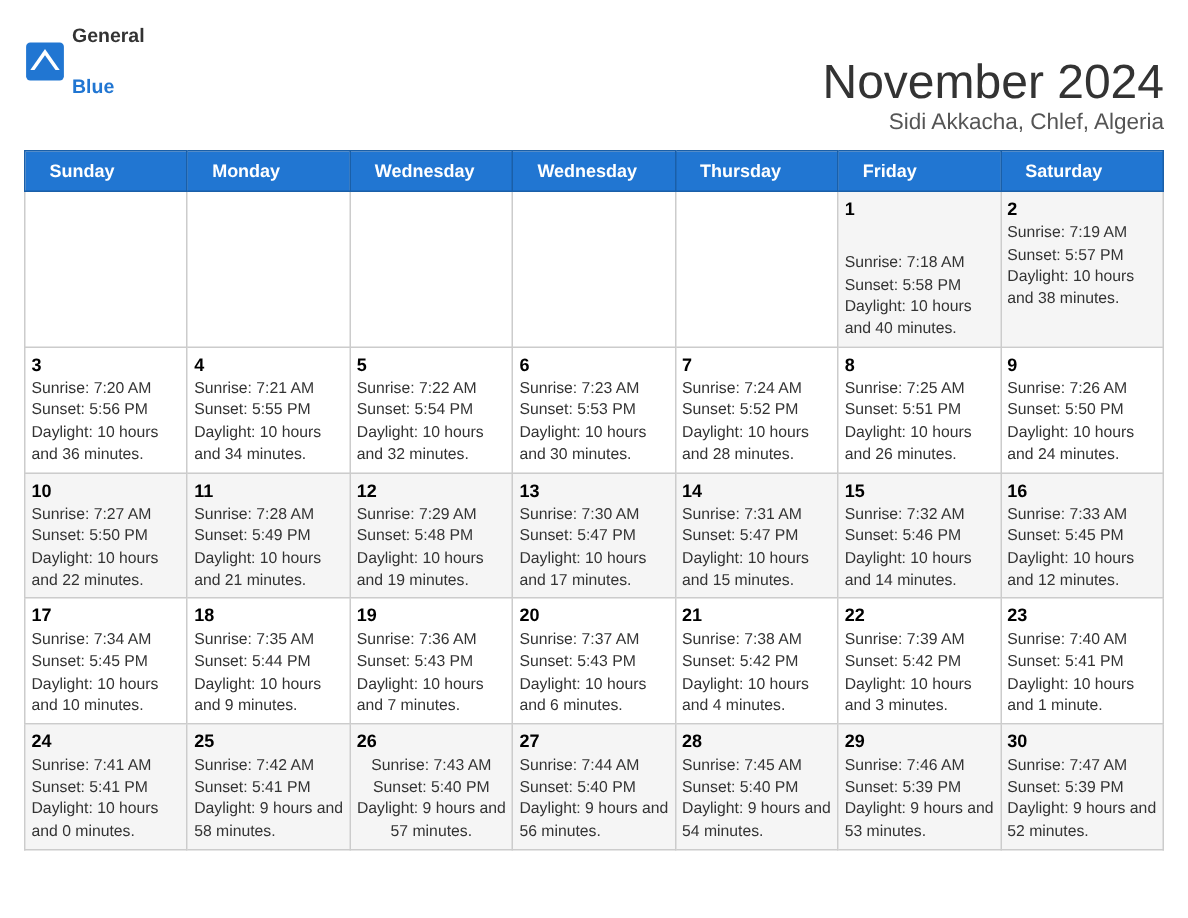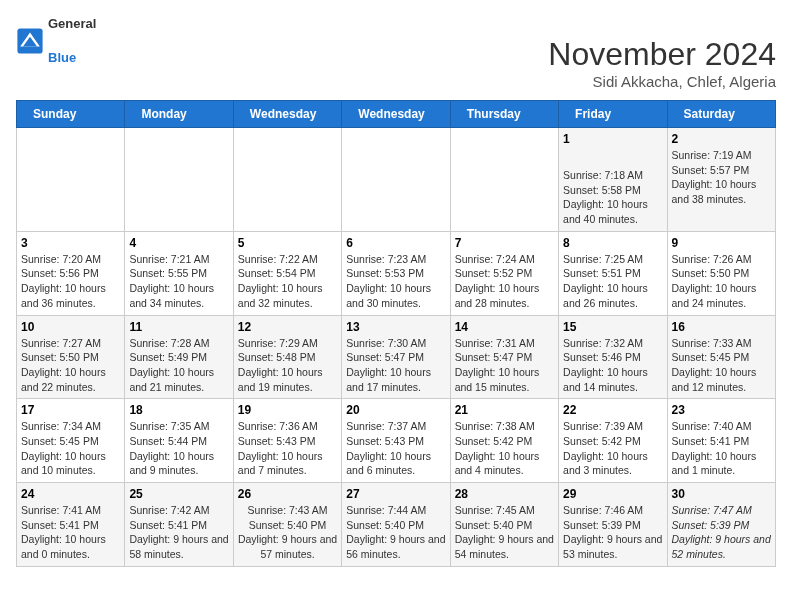--- a/index.html
+++ b/index.html
@@ -307,19 +307,19 @@
 Daylight: 9 hours and 54 minutes.</div>
         </td>
         <td>
           <span class="day-num">29</span>
           <div class="day-info" style="white-space: pre-line;">Sunrise: 7:46 AM
 Sunset: 5:39 PM
 Daylight: 9 hours and 53 minutes.</div>
         </td>
         <td>
           <span class="day-num">30</span>
-          <div class="day-info" style="white-space: pre-line; font-style: italic;">Sunrise: 7:47 AM
+          <div class="day-info" style="white-space: pre-line;">Sunrise: 7:47 AM
 Sunset: 5:39 PM
 Daylight: 9 hours and 52 minutes.</div>
         </td>
       </tr>
     </tbody>
 </table>
 
 </body></html>

